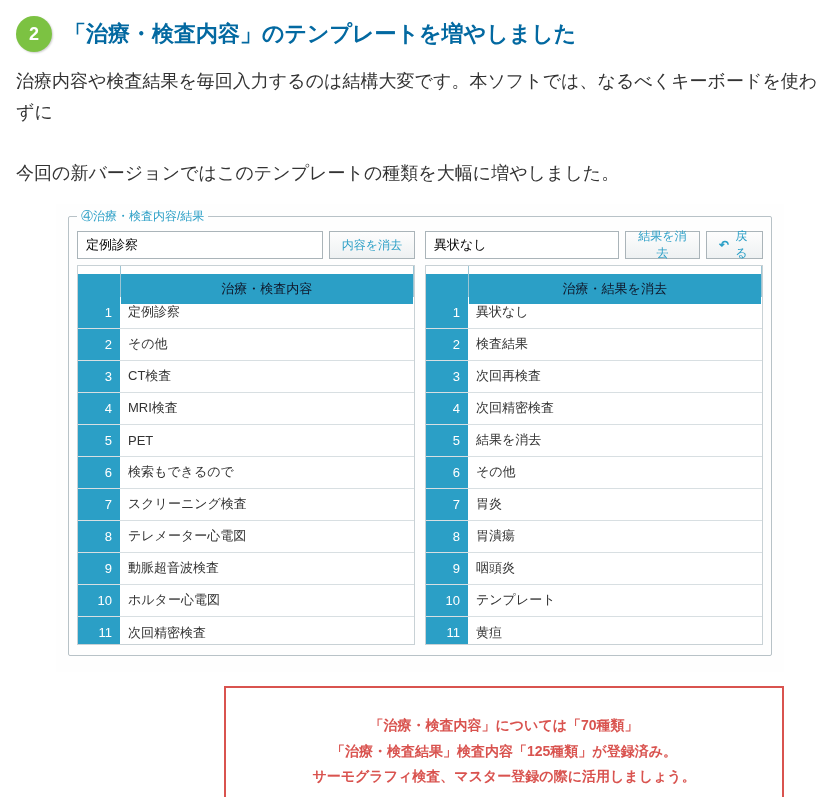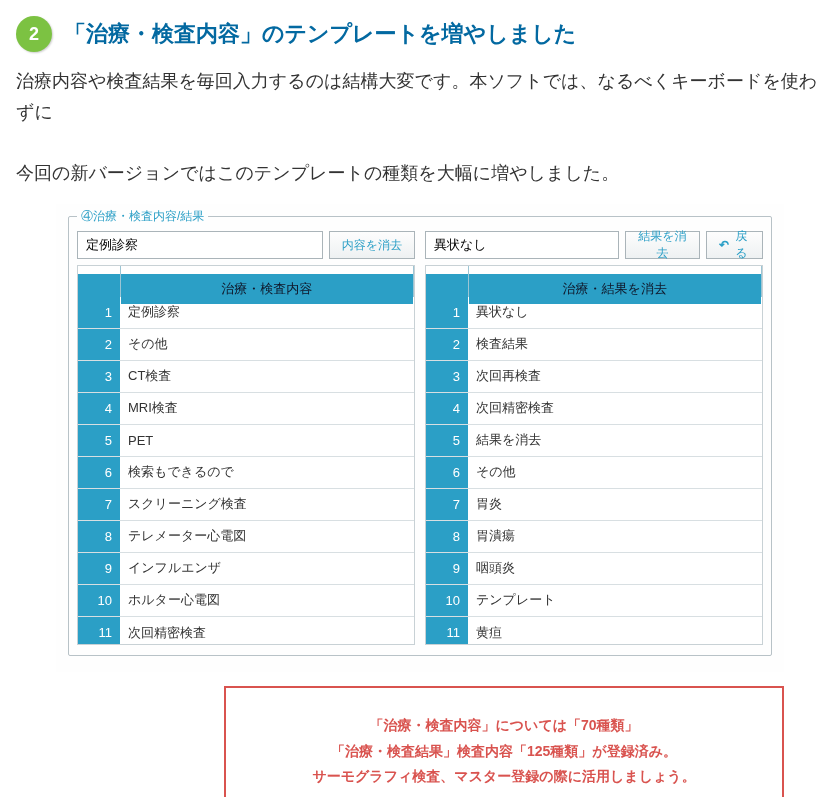--- a/index.html
+++ b/index.html
@@ -199,21 +199,21 @@
                 <tr>
                   <td class="num">7</td>
                   <td>スクリーニング検査</td>
                 </tr>
                 <tr>
                   <td class="num">8</td>
                   <td>テレメーター心電図</td>
                 </tr>
                 <tr>
                   <td class="num">9</td>
-                  <td>インフルエンザ</td>
+                  <td>動脈超音波検査</td>
                 </tr>
                 <tr>
                   <td class="num">10</td>
                   <td>ホルター心電図</td>
                 </tr>
                 <tr>
                   <td class="num">11</td>
                   <td>次回精密検査</td>
                 </tr>
               </tbody>

